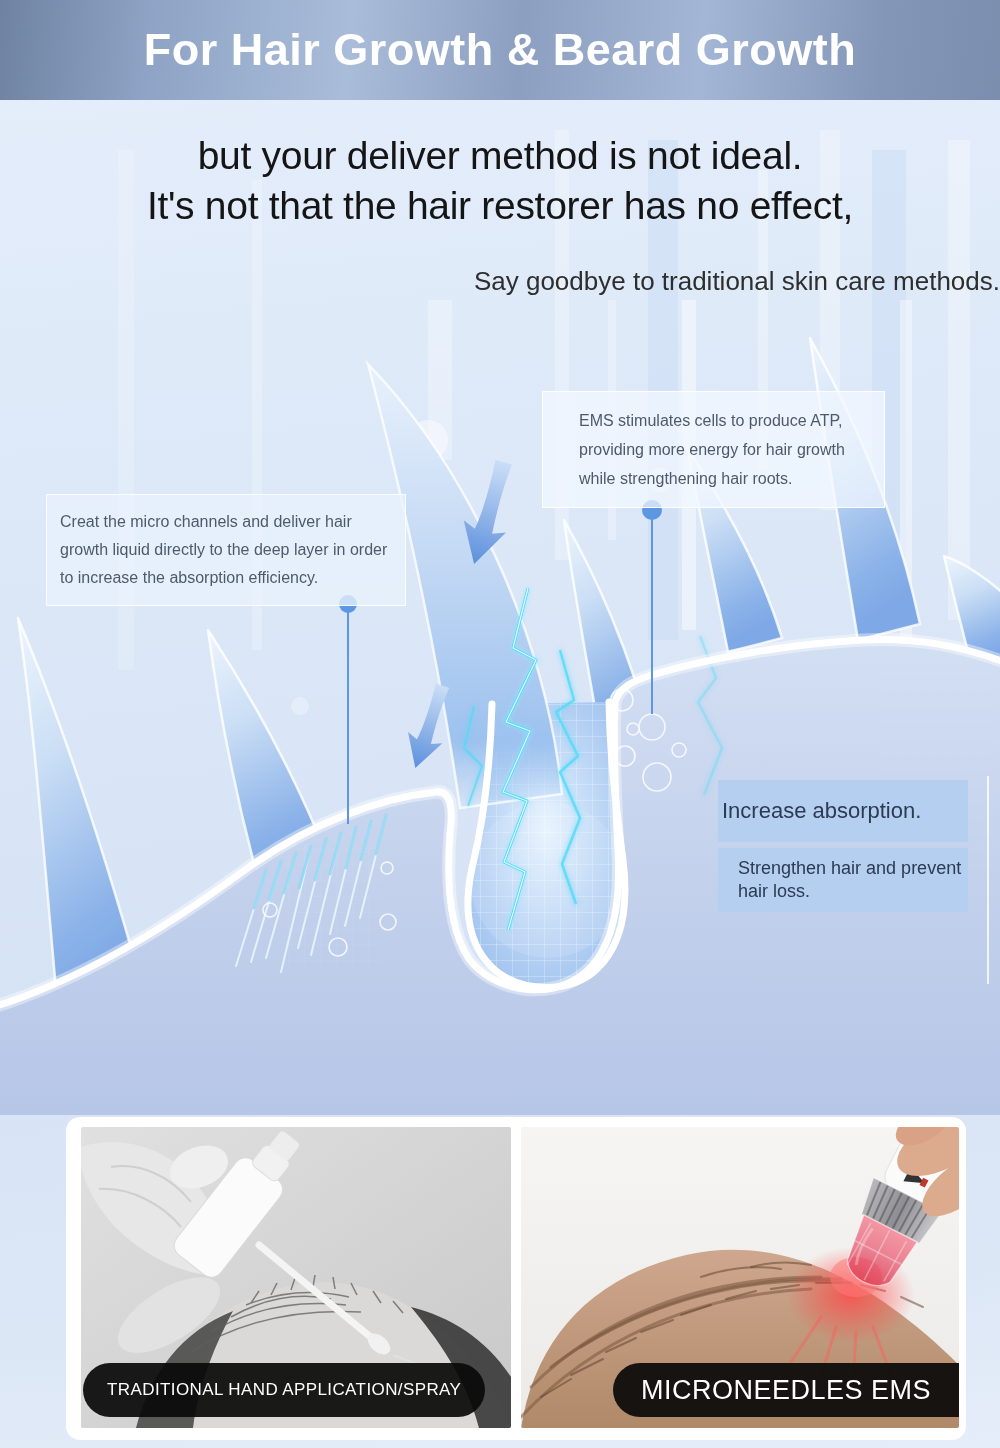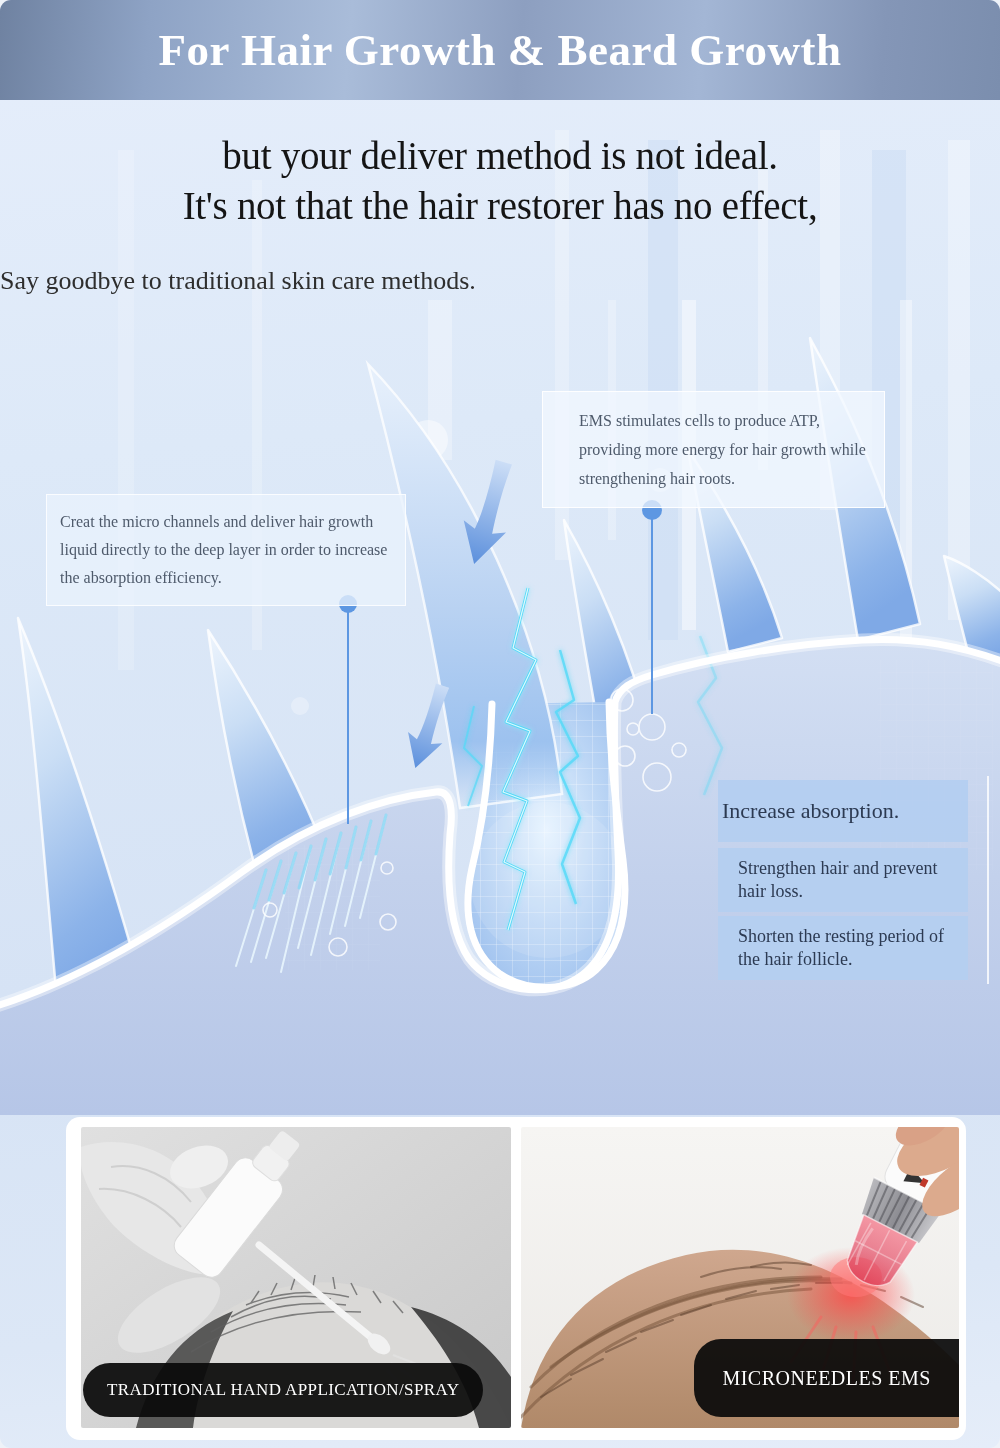--- a/index.html
+++ b/index.html
@@ -1,35 +1,34 @@
 <!DOCTYPE html>
 <html><head>
 <meta charset="utf-8">
 <style>
   html,body{margin:0;padding:0;background:#eef2f8;}
   .poster{
     position:relative;width:1000px;height:1448px;overflow:hidden;
-    font-family:Liberation Serif, serif;
+    font-family:Liberation Sans, sans-serif;
     background:linear-gradient(175deg,#e6eefb 0%,#dde9f8 30%,#d6e3f5 65%,#dce7f6 88%,#e5edf9 100%);
-    border-radius:11px;
   }
   .illustration{position:absolute;left:0;top:0;z-index:1;}
   .banner{
     position:absolute;left:0;top:0;width:1000px;height:100px;z-index:3;
     background:linear-gradient(95deg,#6f82a1 0%,#8ea3c5 15%,#a9bcd9 35%,#8d9fc0 52%,#a3b6d5 70%,#8496b7 88%,#7b8eae 100%);
     display:flex;align-items:center;justify-content:center;
   }
   .banner-title{color:#ffffff;font-size:45px;font-weight:bold;letter-spacing:.5px;}
   .heading{
     position:absolute;top:131px;left:0;width:1000px;z-index:3;
     text-align:center;font-size:39px;color:#151515;line-height:1.27;letter-spacing:-.3px;font-weight:500;
   }
   .subheading{
     position:absolute;top:266px;left:0;width:1000px;z-index:3;
-    text-align:left;font-size:26px;color:#2e2e2e;
+    text-align:right;font-size:26px;color:#2e2e2e;
   }
   .note{
     position:absolute;z-index:4;box-sizing:border-box;color:#4e5a6b;
   }
   .note-ems{
     left:542px;top:391px;width:343px;
     padding:14px 14px 14px 36px;font-size:16px;line-height:29px;
     background:rgba(243,248,255,.72);border:1px solid rgba(255,255,255,.95);
   }
   .note-micro{
@@ -51,21 +50,21 @@
   }
   .photo{position:relative;overflow:hidden;border-radius:2px;}
   .photo-left{width:430px;height:301px;}
   .photo-right{width:438px;height:301px;}
   .art{display:block;width:100%;height:100%;}
   .pill{
     position:absolute;bottom:11px;height:54px;display:flex;align-items:center;
     background:rgba(10,10,10,.93);color:#ffffff;white-space:nowrap;z-index:2;
   }
   .pill-left{left:2px;border-radius:27px;padding:0 24px;font-size:17px;letter-spacing:.4px;}
-  .pill-right{right:0;border-radius:27px 0 0 27px;padding:12px 28px;font-size:20px;letter-spacing:.5px;}
+  .pill-right{right:0;border-radius:27px 0 0 27px;padding:0 28px;font-size:27px;letter-spacing:.5px;}
 </style>
 </head>
 <body>
 
 <div class="poster">
 
   <svg class="illustration" width="1000" height="1120" viewBox="0 0 1000 1120">
     <defs>
       <linearGradient id="gSpike" x1="0" y1="0" x2="0.25" y2="1">
         <stop offset="0" stop-color="#eef5fd"></stop>
@@ -230,21 +229,20 @@
     <div>but your deliver method is not ideal.</div>
     <div>It's not that the hair restorer has no effect,</div>
   </div>
   <div class="subheading">Say goodbye to traditional skin care methods.</div>
 
   <div class="note note-micro">Creat the micro channels and deliver hair growth liquid directly to the deep layer in order to increase the absorption efficiency.</div>
   <div class="note note-ems">EMS stimulates cells to produce ATP, providing more energy for hair growth while strengthening hair roots.</div>
 
   <div class="benefit benefit-1">Increase absorption.</div>
   <div class="benefit benefit-2">Strengthen hair and prevent hair loss.</div>
-  <div class="benefit benefit-3">Shorten the resting period of the hair follicle.</div>
 
   <div class="compare">
 
     <figure class="photo photo-left" style="margin:0">
       <svg class="art" viewBox="0 0 430 301">
         <defs>
           <linearGradient id="lgGray" x1="0" y1="0" x2="1" y2="1">
             <stop offset="0" stop-color="#e0e0e0"></stop>
               <stop offset="1" stop-color="#c8c8c8"></stop>
           </linearGradient>

